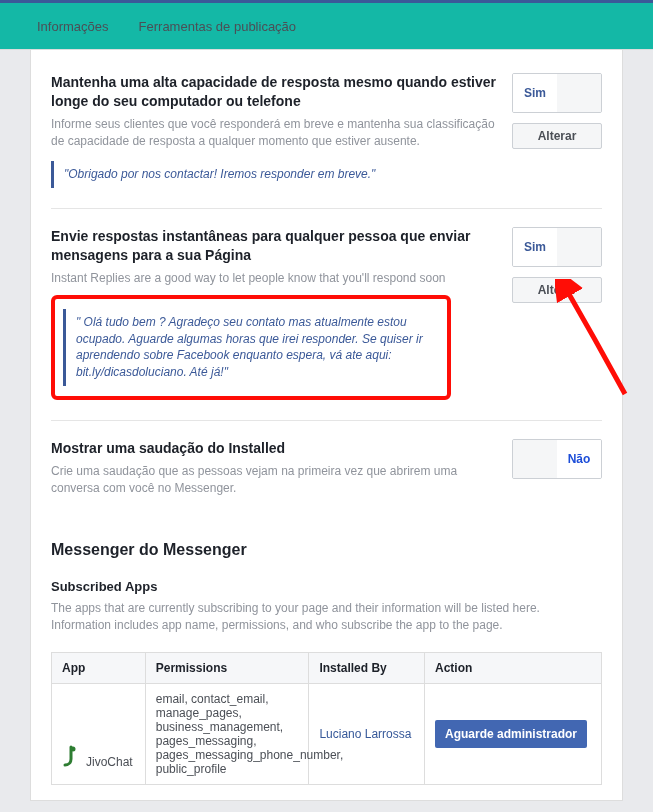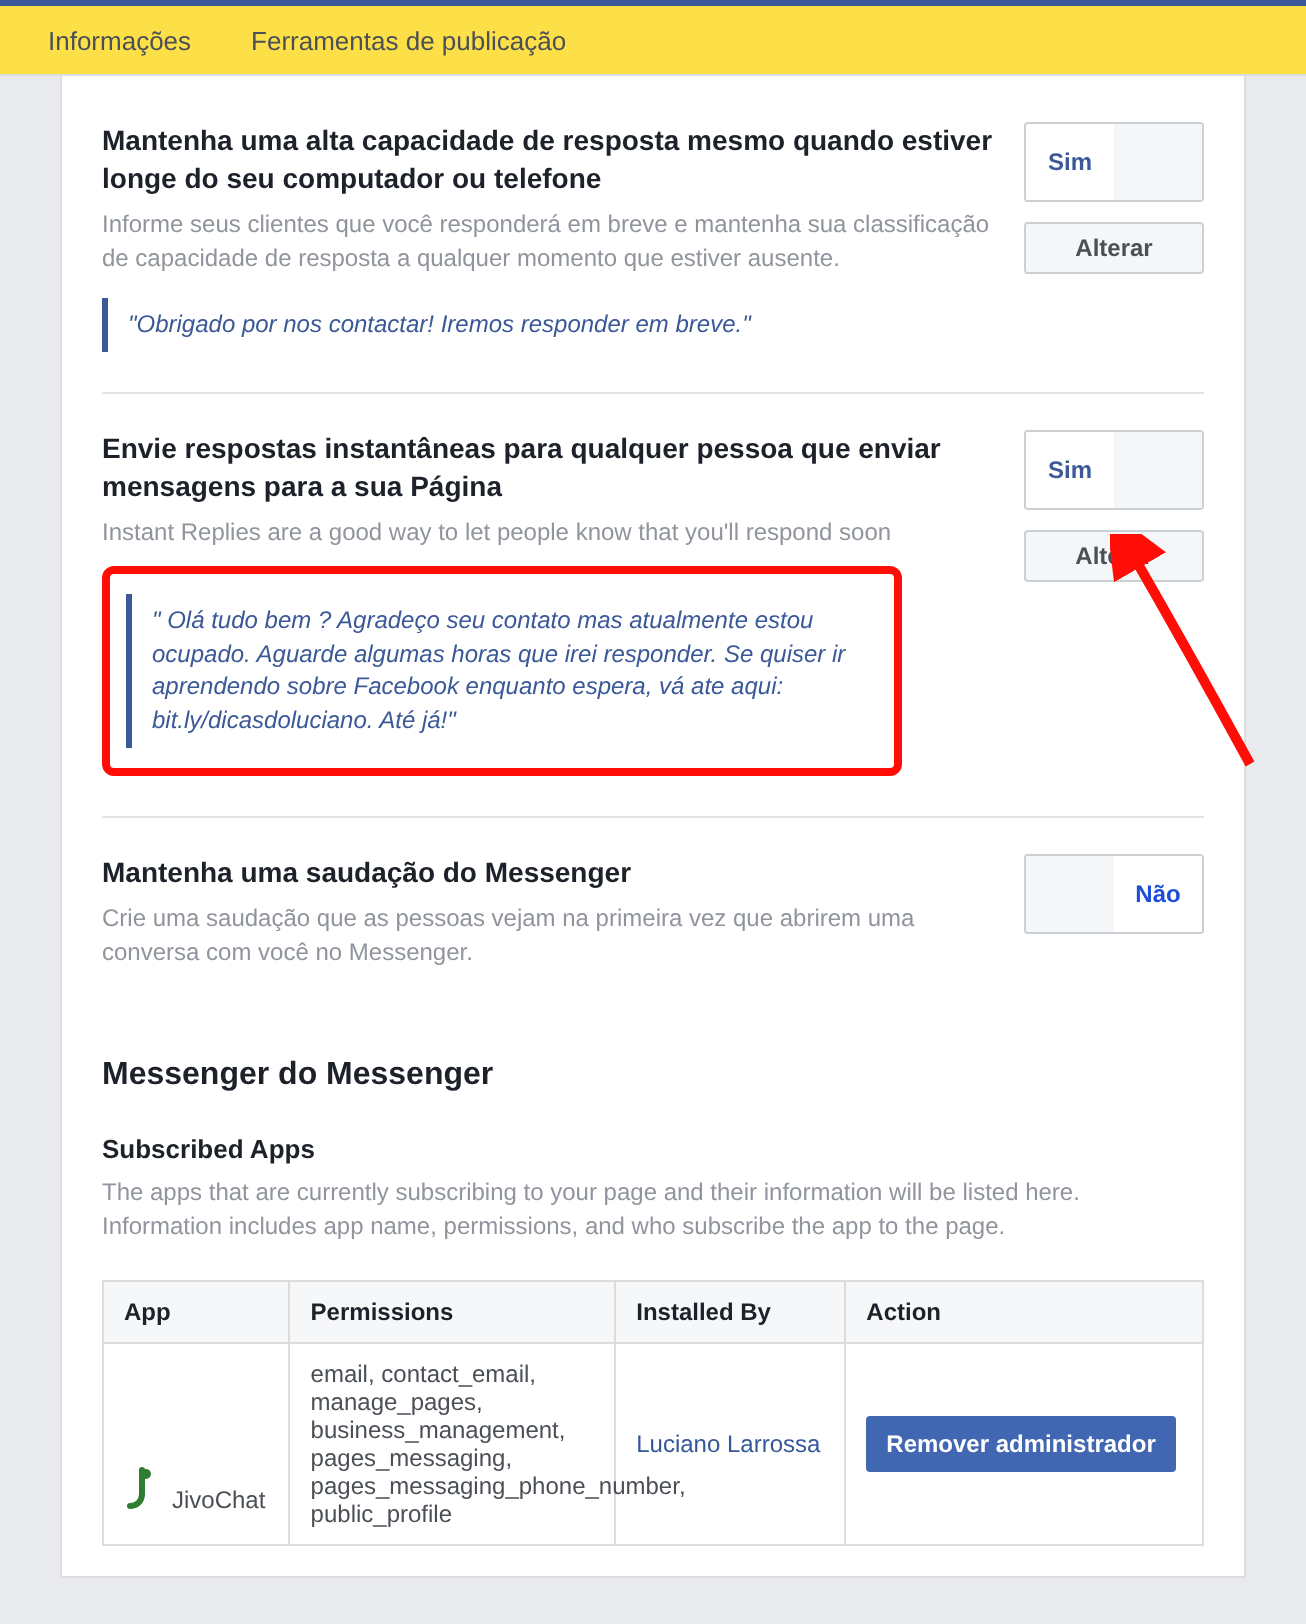--- a/index.html
+++ b/index.html
@@ -1,17 +1,17 @@
 <!DOCTYPE html>
 <html><head>
 <meta charset="utf-8">
 <style>
 * { margin: 0; padding: 0; box-sizing: border-box; }
 body { font-family: Helvetica, Arial, sans-serif; font-size: 12px; background: #e9eaed; width: 653px; }
-.topbar { background: #fde047; border-top: 3px solid #3b5998; border-bottom: 1px solid #ddd; height: 38px; display: flex; align-items: center; padding: 0 24px; justify-content: space-between; }
+.topbar { background: #14b8a6; border-top: 3px solid #3b5998; border-bottom: 1px solid #ddd; height: 50px; display: flex; align-items: center; padding: 0 37px; justify-content: space-between; }
 .topbar-left, .topbar-right { display: flex; gap: 30px; }
 .topbar a { color: #4b4f56; font-size: 13px; text-decoration: none; cursor: pointer; }
 .topbar .help { display: flex; align-items: center; gap: 4px; }
 .content { background: #fff; margin: 0 30px; padding: 15px 20px; border-left: 1px solid #ddd; border-right: 1px solid #ddd; border-bottom: 1px solid #ddd; }
 .section { border-top: 1px solid #e5e5e5; padding: 18px 0 20px 0; position: relative; }
 .section:first-child { border-top: none; padding-top: 8px; }
 .section-row { display: flex; gap: 10px; }
 .section-main { flex: 1; }
 .section-title { font-size: 14px; font-weight: bold; color: #1d2129; margin-bottom: 5px; line-height: 1.35; }
 .section-desc { font-size: 12px; color: #90949c; line-height: 1.4; }
@@ -95,21 +95,21 @@
             <path d="M0,0 L0,6 L7,3 z" fill="#ff0d06"></path>
           </marker>
         </defs>
       <path d="M70,115 Q40,60 10,8" stroke="#ff0d06" stroke-width="5" fill="none" marker-end="url(#ah)"></path>
     </svg>
   </div>
 
   <div class="section">
     <div class="section-row">
       <div class="section-main">
-        <div class="section-title">Mantenha uma saudação do Messenger</div>
+        <div class="section-title">Mostrar uma saudação do Installed</div>
         <div class="section-desc">Crie uma saudação que as pessoas vejam na primeira vez que abrirem uma conversa com você no Messenger.</div>
       </div>
       <div class="section-side">
         <div class="toggle">
           <div class="toggle-half inactive"></div>
           <div class="toggle-half active-no">Não</div>
         </div>
       </div>
     </div>
   </div>
@@ -134,19 +134,19 @@
             <div class="app-cell">
               <svg class="app-icon" viewBox="0 0 18 24">
                   <path d="M9 2 C9 2 9 10 9 14 C9 18 6 20 3 20" stroke="#2e7d32" stroke-width="3" fill="none" stroke-linecap="round"></path>
                   <circle cx="11" cy="4" r="2.5" fill="#2e7d32"></circle>
                 </svg>
               <span>JivoChat</span>
             </div>
           </td>
           <td style="max-width:160px;">email, contact_email, manage_pages, business_management, pages_messaging, pages_messaging_phone_number, public_profile</td>
           <td><span class="link">Luciano Larrossa</span></td>
-          <td><button class="btn-primary">Remover administrador</button></td>
+          <td><button class="btn-primary">Aguarde administrador</button></td>
         </tr>
       </tbody>
     </table>
   </div>
 
 </div>
 
 </body></html>

